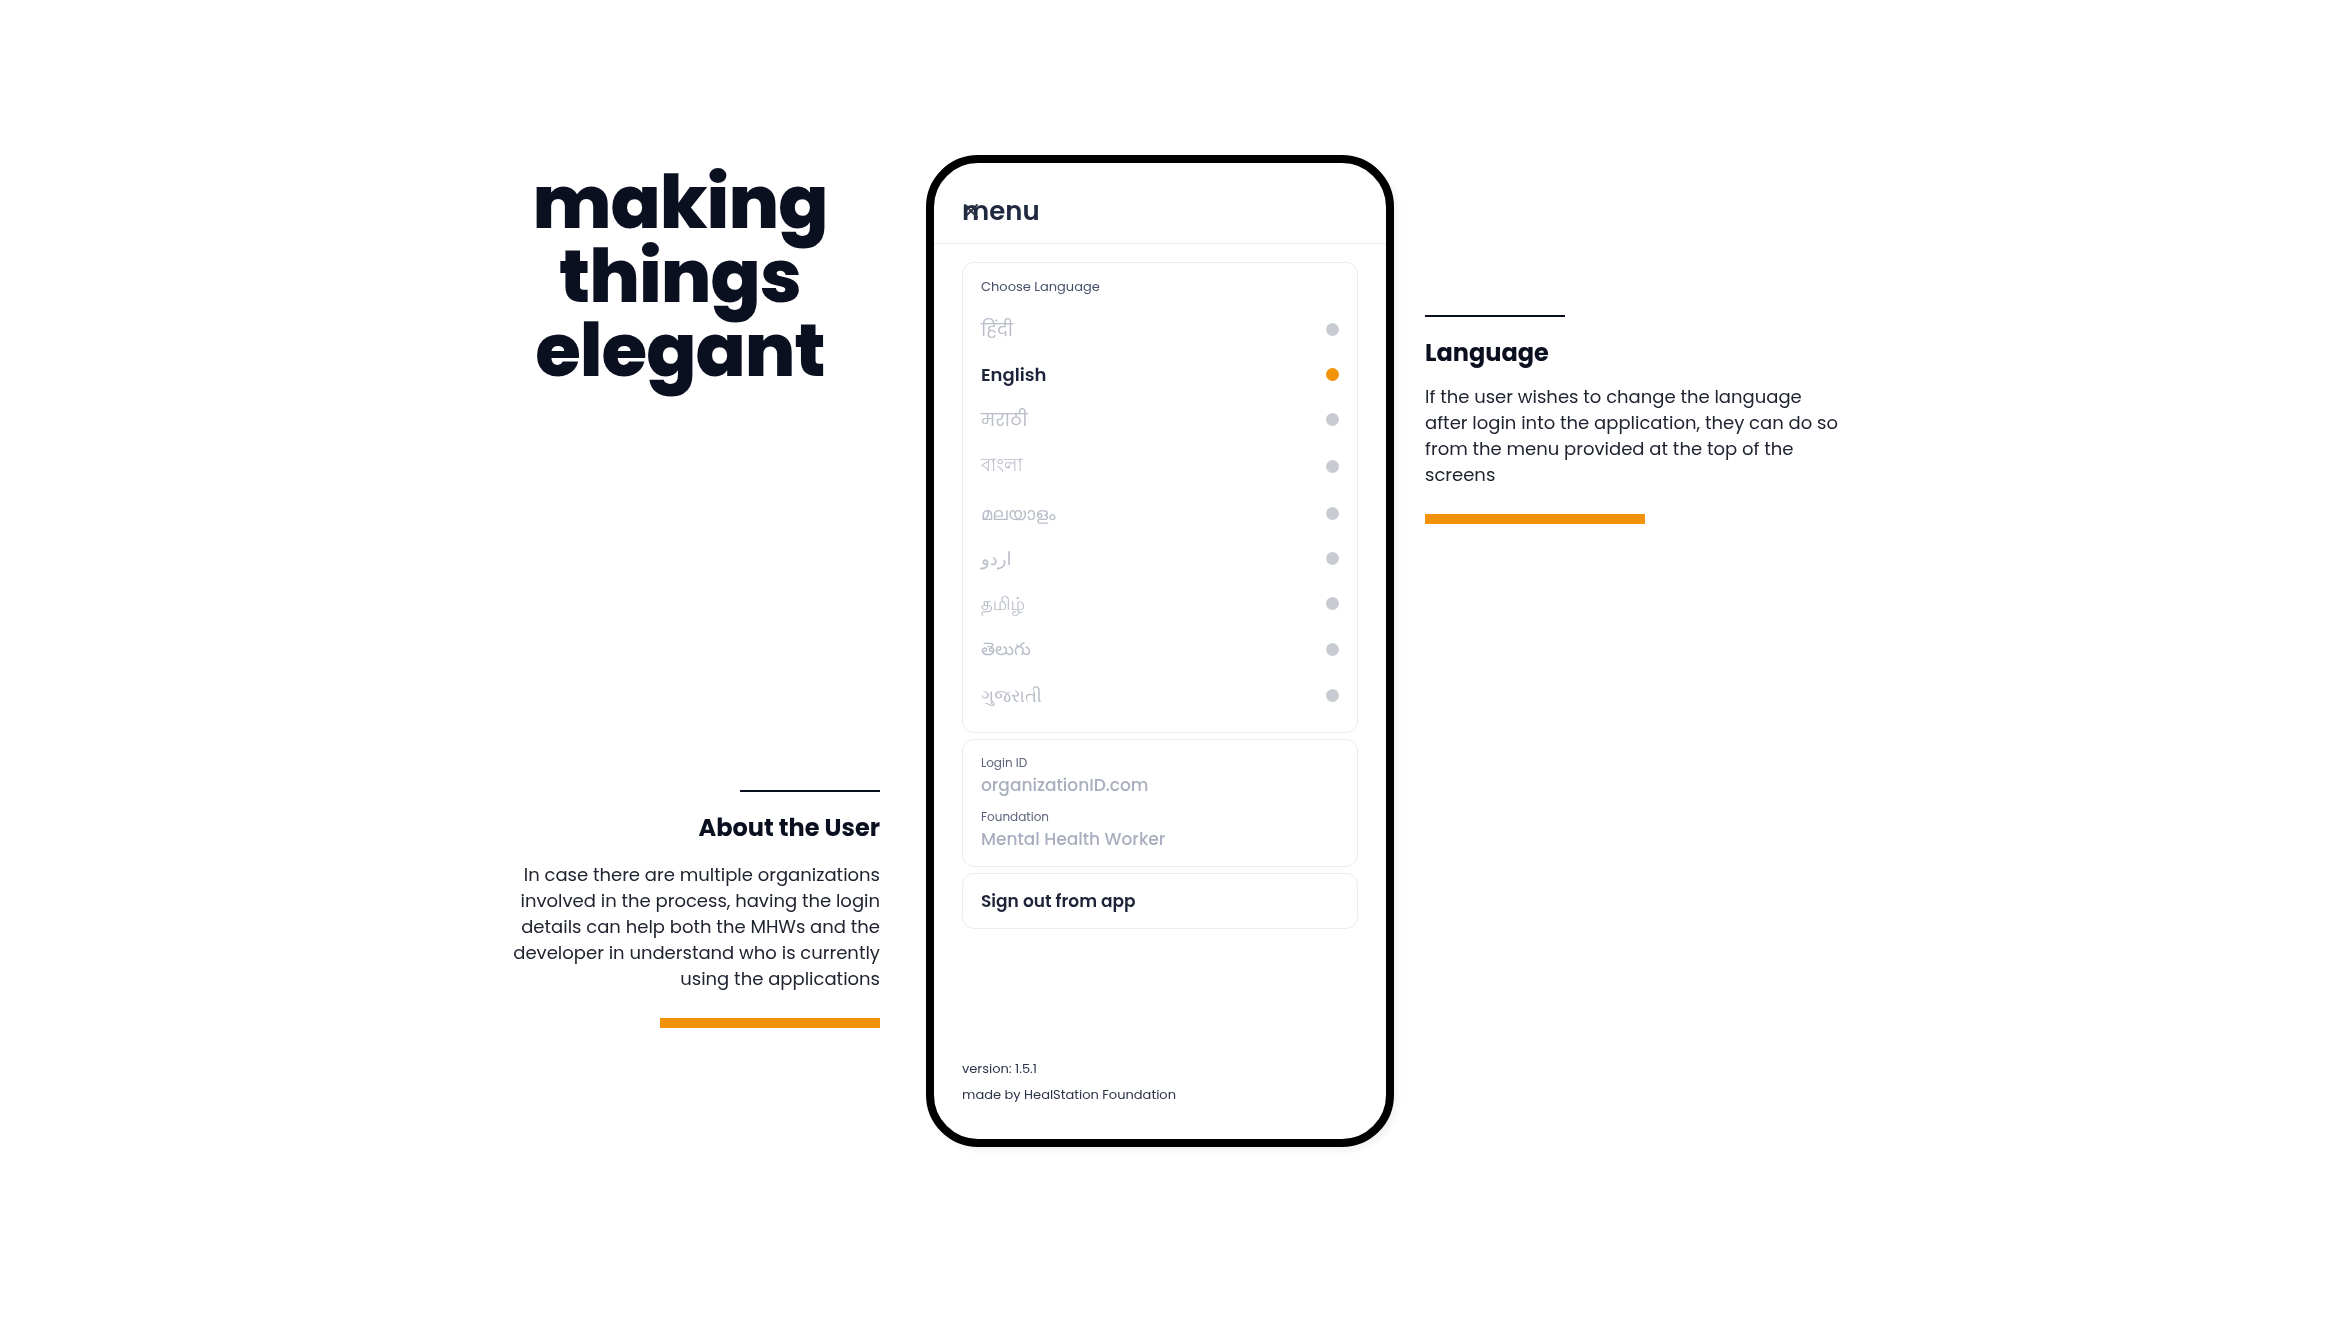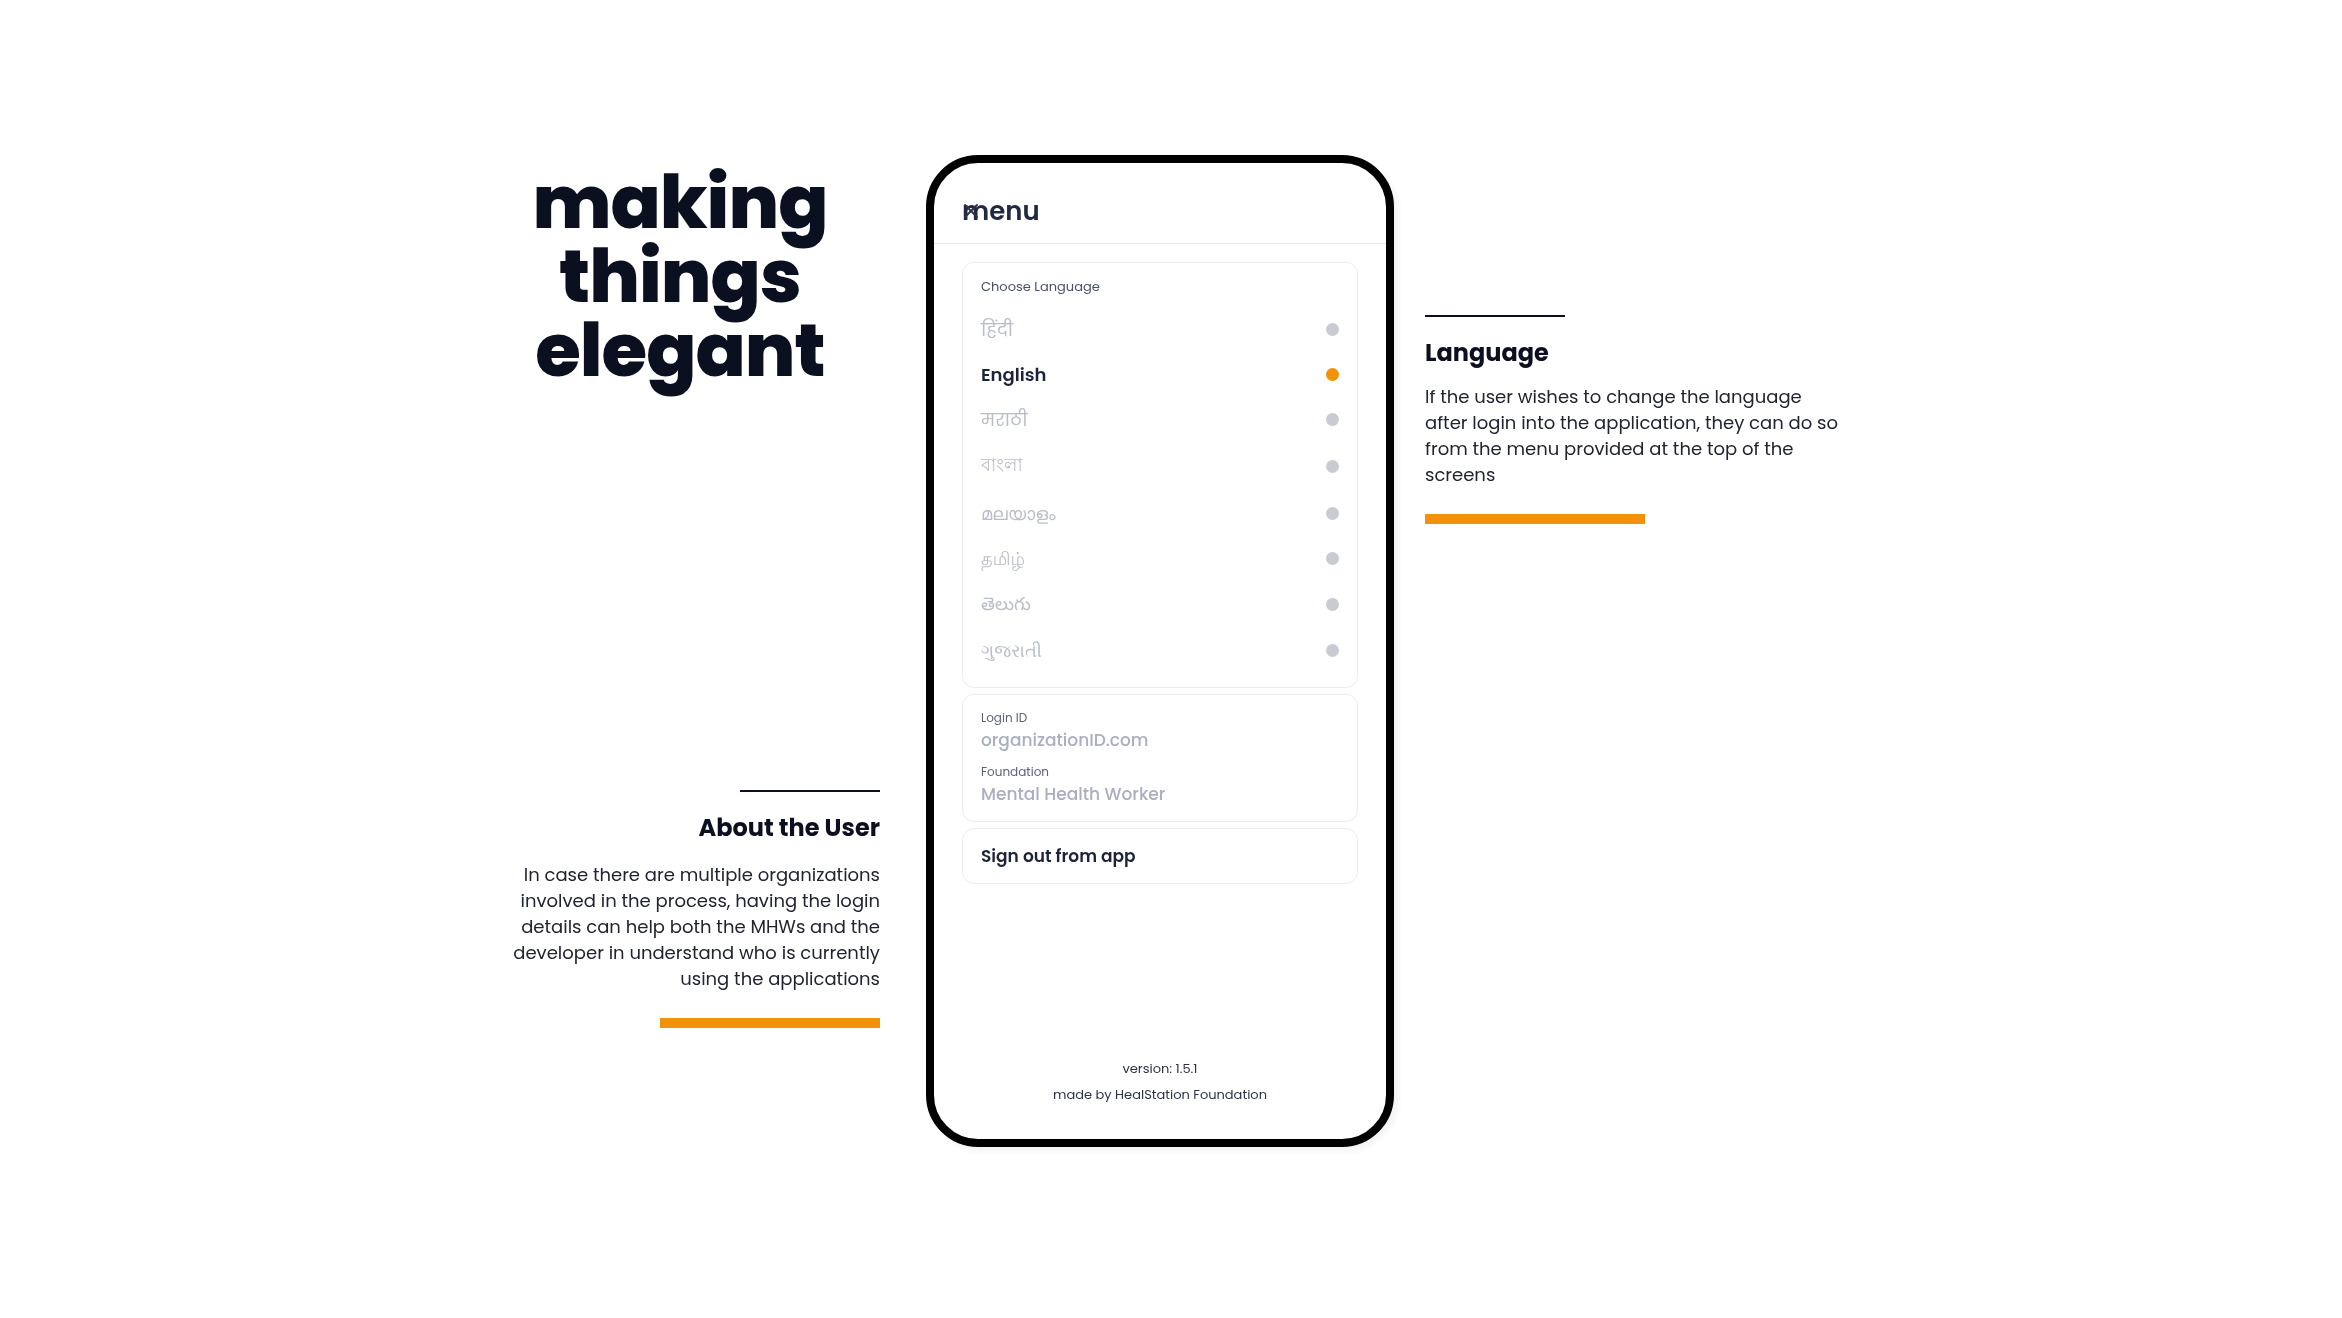--- a/index.html
+++ b/index.html
@@ -199,21 +199,21 @@
     margin-bottom: 0;
   }
 
   .signout {
     font-size: 17px;
     font-weight: 600;
     color: #1d2439;
   }
 
   .footer {
-    text-align: center;
+    text-align: left;
     margin-top: auto;
     padding-bottom: 34px;
     color: #2b3347;
   }
   .footer .ver {
     font-size: 13px;
     margin-bottom: 6px;
   }
   .footer .made {
     font-size: 13px;
@@ -277,20 +277,24 @@
             </div>
             <div class="lang-item">
               <span>বাংলা</span>
               <div class="dot"></div>
             </div>
             <div class="lang-item">
               <span>മലയാളം</span>
               <div class="dot"></div>
             </div>
             <div class="lang-item">
+              <span>اردو</span>
+              <div class="dot"></div>
+            </div>
+            <div class="lang-item">
               <span>தமிழ்</span>
               <div class="dot"></div>
             </div>
             <div class="lang-item">
               <span>తెలుగు</span>
               <div class="dot"></div>
             </div>
             <div class="lang-item">
               <span>ગુજરાતી</span>
               <div class="dot"></div>

